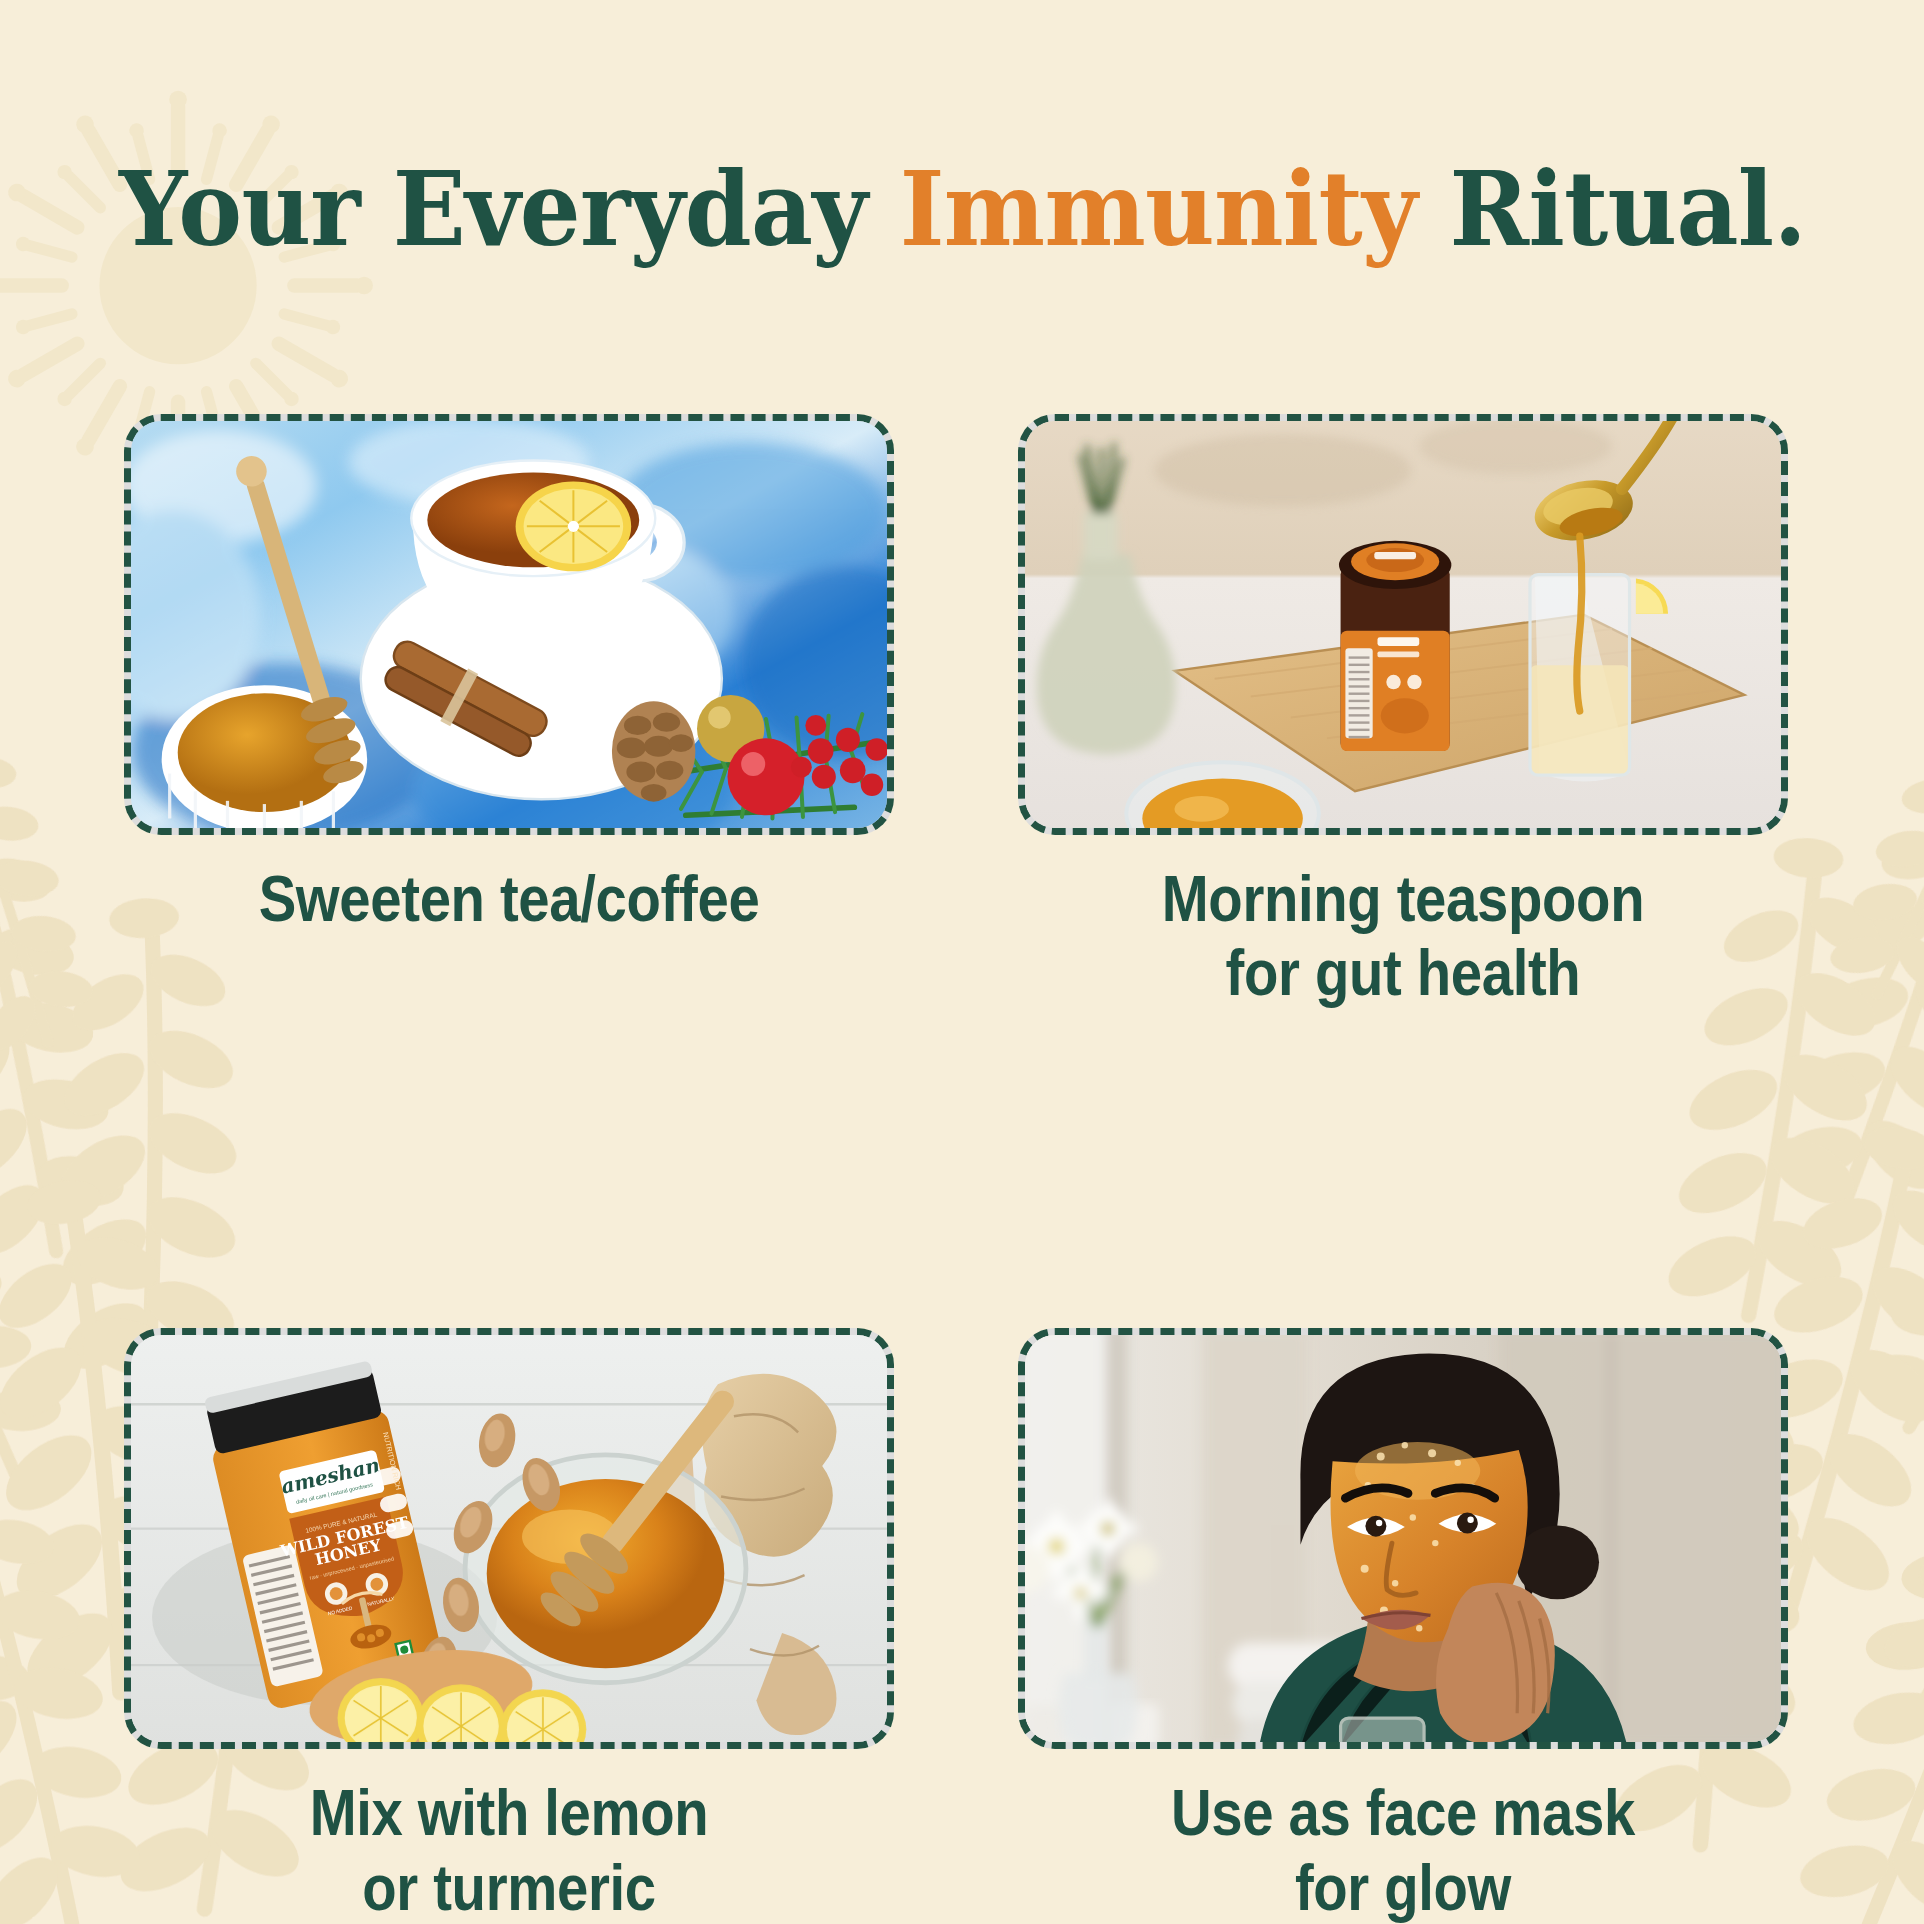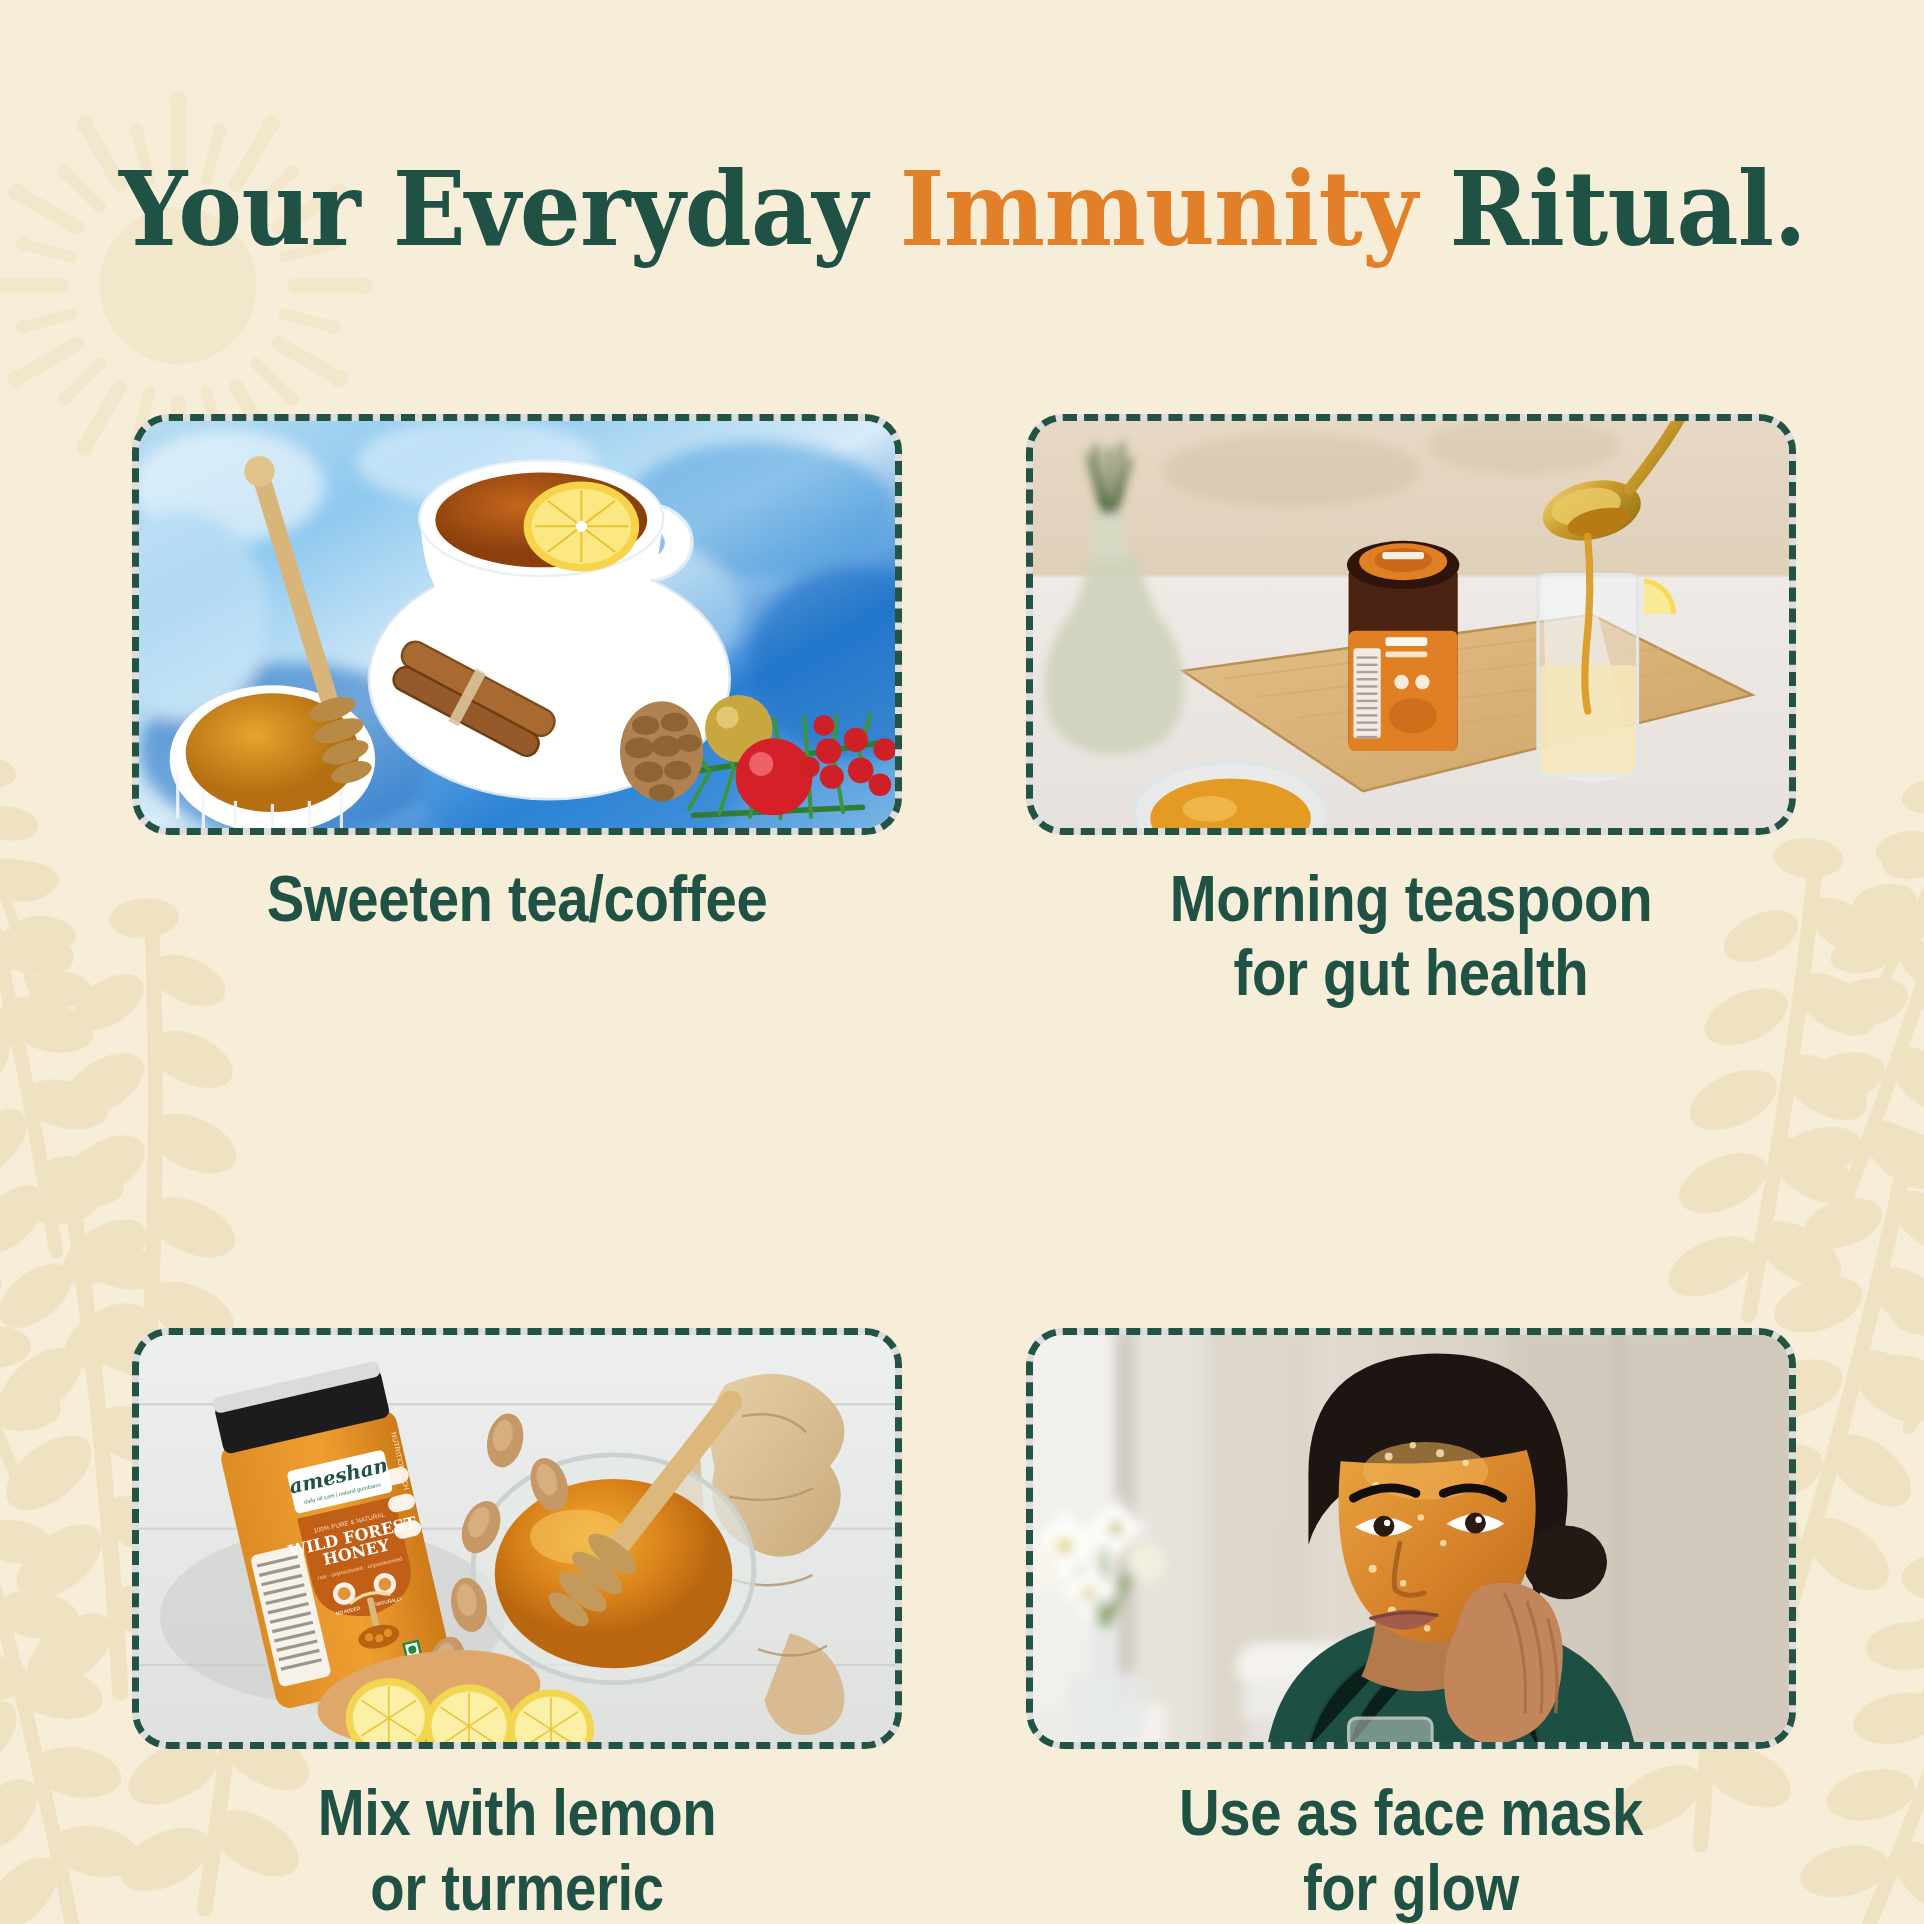--- a/index.html
+++ b/index.html
@@ -31,21 +31,21 @@
     letter-spacing:-0.8px;
     white-space:nowrap;
     transform:scaleX(0.93);
   }
   .hl-green { color:#1f5244; }
   .hl-orange { color:#e2802a; }
 
   
   .grid {
     position:absolute;
-    top:414px; left:132px;
+    top:414px; left:124px;
     width:1664px;
   }
   .row { display:flex; gap:124px; }
   .row.row2 { margin-top:318px; }
   .cell { width:770px; }
 
   .photo-frame {
     width:770px;
     height:421px;
     border:7.2px dashed #225343;

